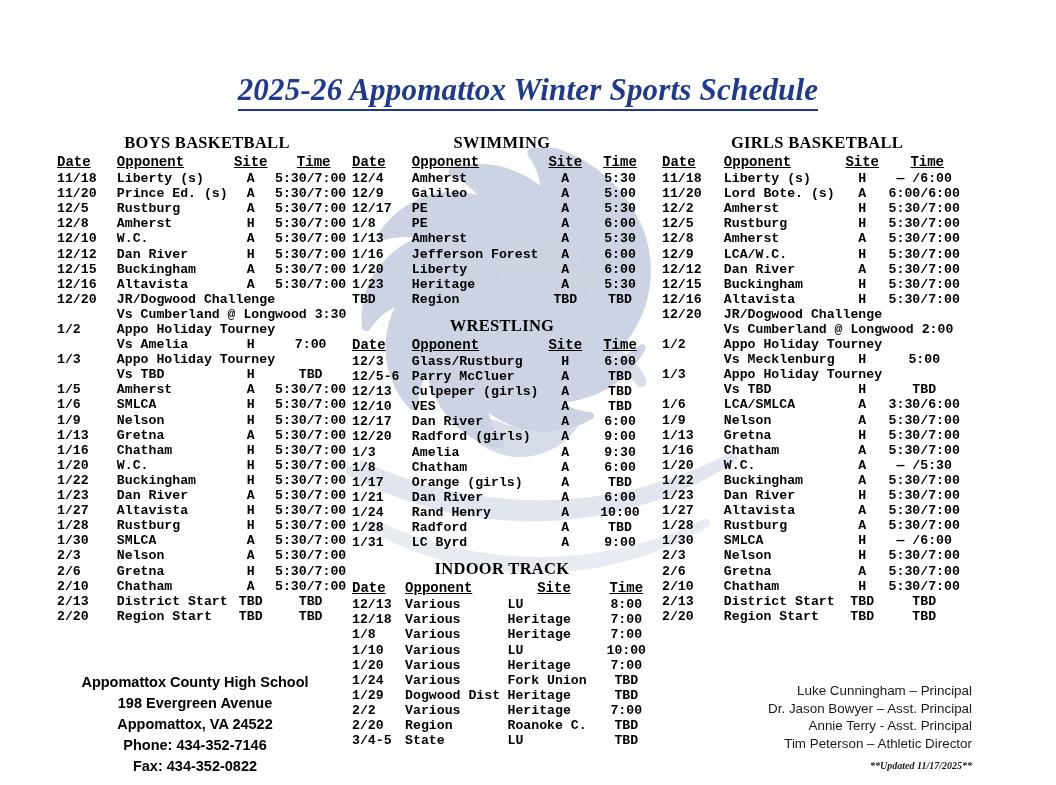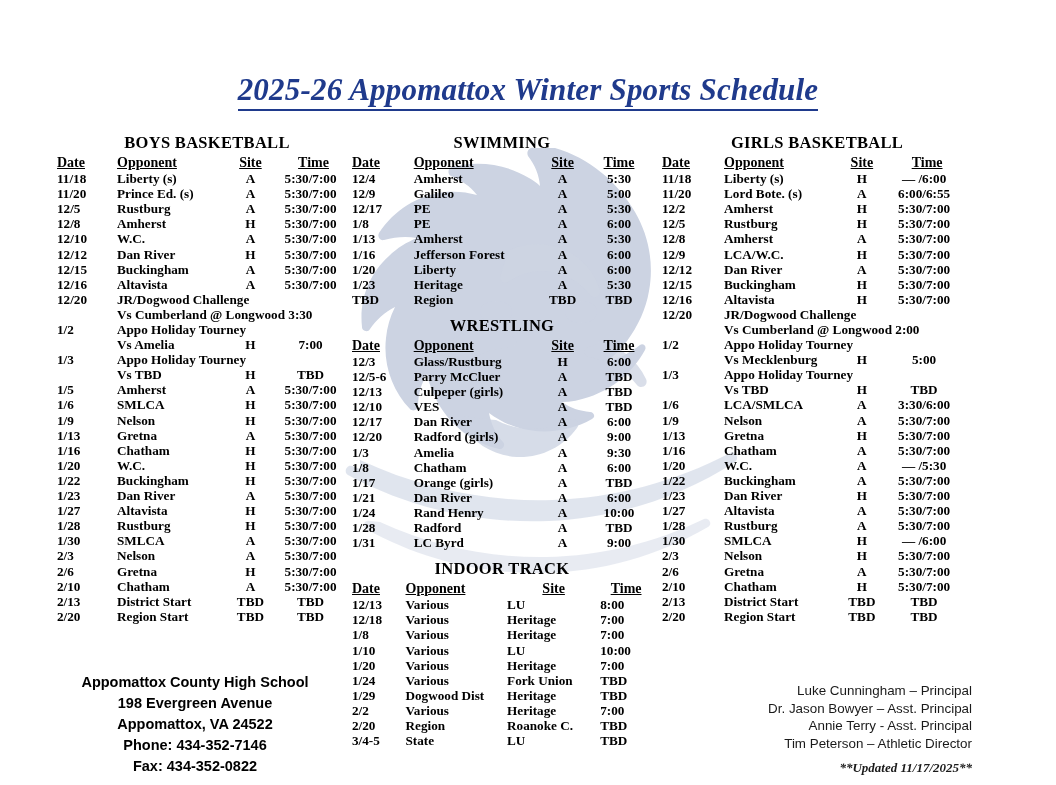--- a/index.html
+++ b/index.html
@@ -60,21 +60,21 @@
     font-size: 16.5px;
     color: #000;
     letter-spacing: 0.3px;
     margin-bottom: 2px;
     line-height: 1.15;
   }
 
   table.sched {
     border-collapse: collapse;
     width: 100%;
-    font-family: Liberation Serif, serif;
+    font-family: Liberation Mono, monospace;
     font-weight: bold;
     font-size: 13.2px;
     color: #000;
   }
   table.sched th, table.sched td {
     padding: 0;
     line-height: 15.1px;
     white-space: nowrap;
     vertical-align: baseline;
   }
@@ -102,21 +102,21 @@
   
   .sw .c-date { width: 58px; }
   .sw .c-opp  { width: 118px; }
   .sw .c-site { width: 44px; }
   .sw .c-time { width: 62px; text-align: center; }
 
   
   .it .c-date { width: 56px; }
   .it .c-opp  { width: 104px; }
   .it .c-site { width: 96px; text-align: left; }
-  .it .c-time { width: 54px; text-align: left; }
+  .it .c-time { width: 54px; text-align: center; }
   .it th.c-site { text-align: center; }
   .it th.c-time { text-align: center; }
 
   
   td.note-span { text-align: left; }
   td.note-right { text-align: right; padding-right: 6px; }
 
   
   #school-block {
     position: absolute;
@@ -147,21 +147,21 @@
   #updated-line {
     position: absolute;
     left: 630px;
     top: 760px;
     width: 342px;
     text-align: right;
     z-index: 2;
     font-family: "Liberation Serif", "DejaVu Serif", serif;
     font-style: italic;
     font-weight: bold;
-    font-size: 13px;
+    font-size: 10px;
     color: #1a1a1a;
   }
 </style>
 </head>
 <body>
 
 <svg id="watermark" viewBox="0 0 470 470" xmlns="http://www.w3.org/2000/svg" aria-hidden="true">
   <g fill="#ccd3e2">
     <path d="M255 18c34 10 62 33 80 64 14 24 19 52 14 79-3 18-11 35-22 50-6 8-13 15-21 21 12-3 24-9 34-17 3-2 7 1 5 5-12 22-32 39-56 47-9 3-18 5-27 5 8 6 18 9 28 10 4 0 6 5 2 7-23 13-51 16-76 8-10-3-19-8-27-14 2 11 7 21 14 29 3 3 0 8-4 7-26-6-48-23-61-46-5-9-9-19-11-29-6 10-9 21-9 32 0 4-5 6-8 3-18-19-27-45-24-71 1-11 4-21 9-31-10 5-19 13-25 22-2 4-8 2-8-2-3-27 7-53 27-71 8-8 18-14 28-18-11-2-22-1-33 2-4 1-7-3-5-7 15-23 39-38 66-41 11-1 22 0 32 3-7-9-16-15-26-19-4-2-3-8 1-9 26-7 54-3 77 11 4 2 8 5 11 8-1-11-5-21-12-30-2-4 1-9 6-8z"></path>
     <path d="M210 120c18-8 39-8 57 1 16 8 28 22 33 39 2 6-6 10-10 5-9-12-22-20-37-23-16-3-32 1-45 10-5 3-10-3-7-8 3-9 5-17 9-24z" opacity="0.85"></path>
@@ -629,21 +629,21 @@
           <tr>
             <td class="c-date">11/18</td>
             <td class="c-opp">Liberty (s)</td>
             <td class="c-site">H</td>
             <td class="c-time">— /6:00</td>
           </tr>
           <tr>
             <td class="c-date">11/20</td>
             <td class="c-opp">Lord Bote. (s)</td>
             <td class="c-site">A</td>
-            <td class="c-time">6:00/6:55</td>
+            <td class="c-time">6:00/6:00</td>
           </tr>
           <tr>
             <td class="c-date">12/2</td>
             <td class="c-opp">Amherst</td>
             <td class="c-site">H</td>
             <td class="c-time">5:30/7:00</td>
           </tr>
           <tr>
             <td class="c-date">12/5</td>
             <td class="c-opp">Rustburg</td>

